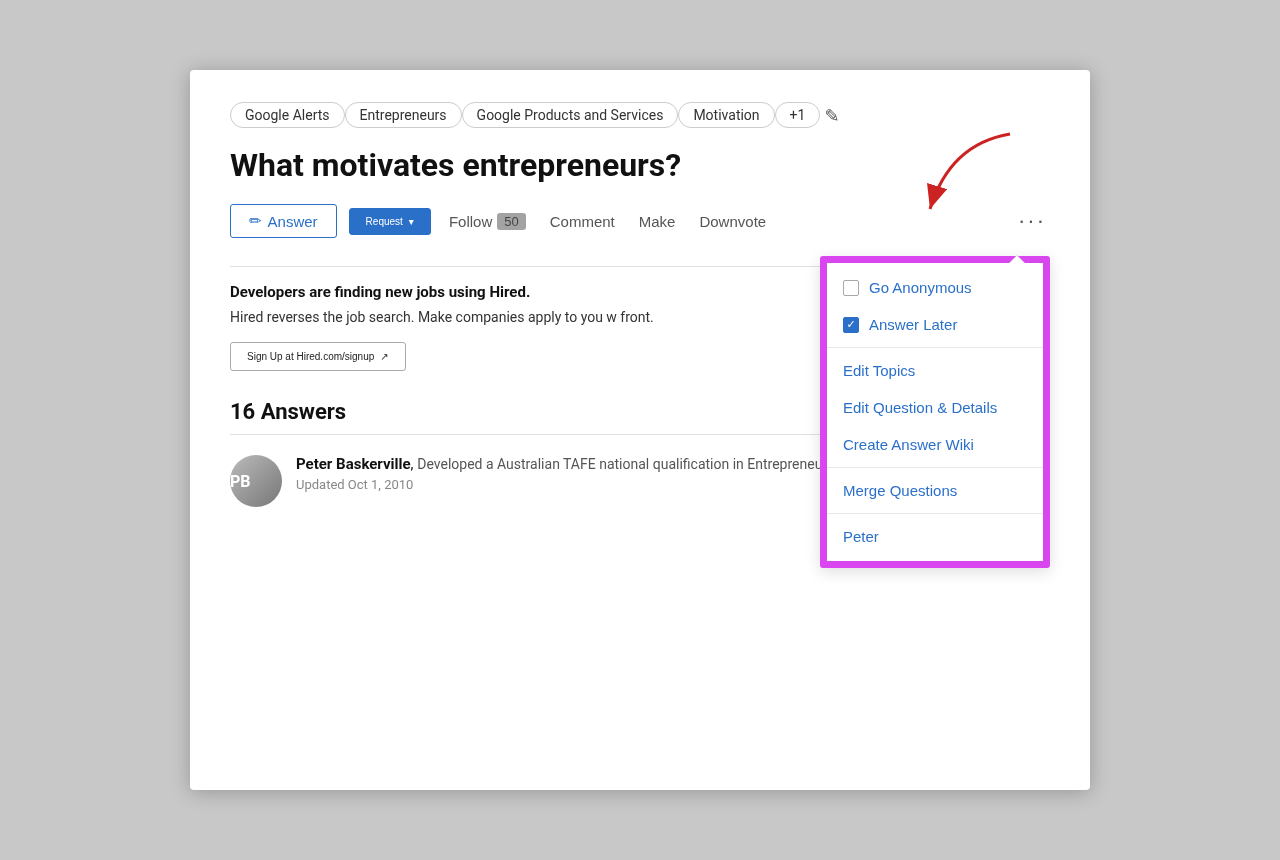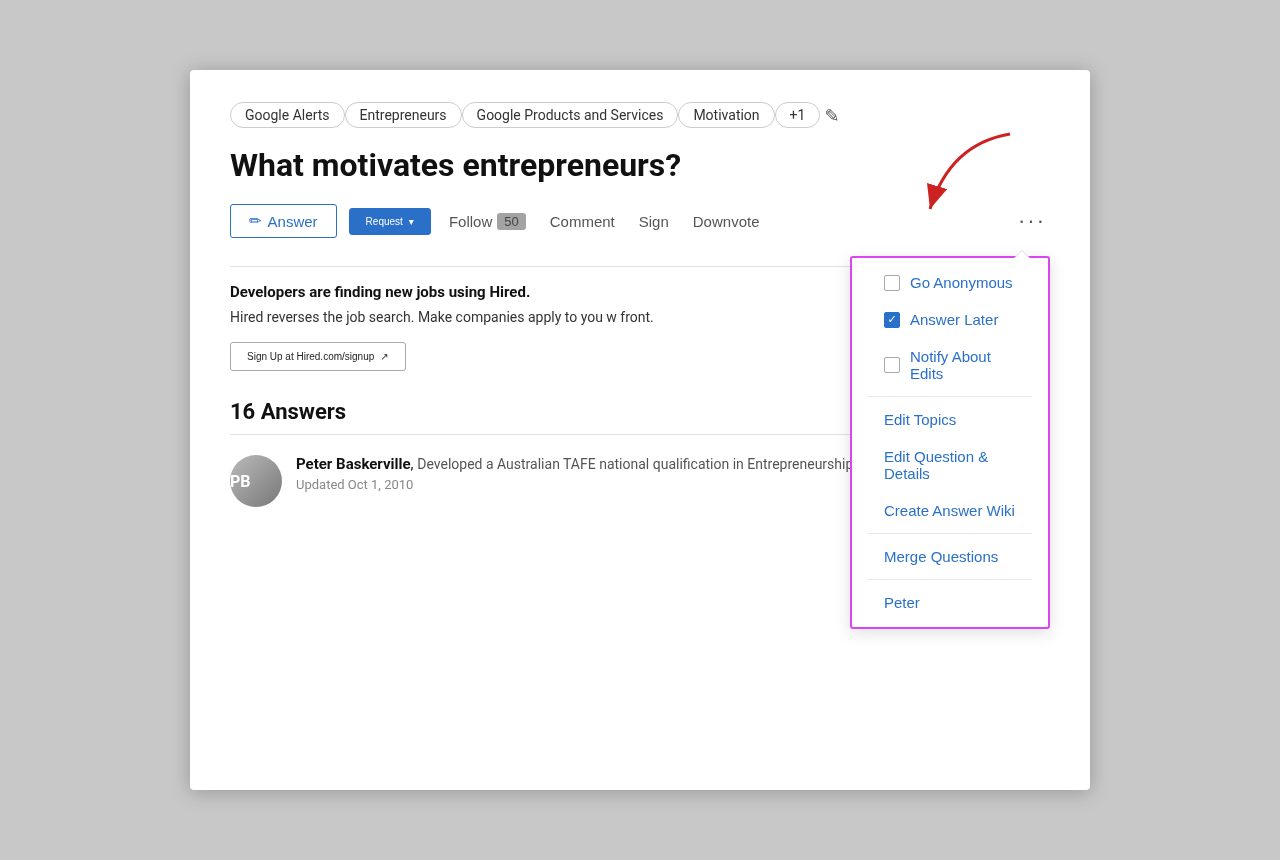--- a/index.html
+++ b/index.html
@@ -206,27 +206,27 @@
       border: none;
       align-self: flex-start;
       margin-top: 6px;
     }
 
     
     .dropdown-menu {
       position: absolute;
       top: 52px;
       right: 0;
-      width: 200px;
-      background: #fff;
-      border: 2px solid #d946ef;
+      width: 230px;
+      background: #fff;
+      border: 7px solid #d946ef;
       box-shadow: 0 4px 16px rgba(0,0,0,0.13);
       border-radius: 3px;
       z-index: 100;
-      padding: 6px 16px;
+      padding: 6px 0;
     }
     .dropdown-item {
       display: flex;
       align-items: center;
       gap: 10px;
       padding: 10px 16px;
       font-size: 15px;
       color: #2a70c9;
       cursor: pointer;
       background: none;
@@ -304,41 +304,37 @@
     </button>
     <button class="btn-request">
       <span>Request</span>
       <span>▾</span>
     </button>
     <button class="follow-btn">
       <span>Follow</span>
       <span class="follow-count">50</span>
     </button>
     <button class="action-text-btn">Comment</button>
-    <button class="action-text-btn">Sign</button>
+    <button class="action-text-btn">Make</button>
     <button class="action-text-btn">Downvote</button>
     <button class="more-btn">···</button>
 
     <div class="dropdown-menu">
       <div class="dropdown-caret"></div>
 
       <button class="dropdown-item has-check">
         <span class="check-box"></span>
         <span>Go Anonymous</span>
       </button>
 
       <button class="dropdown-item has-check">
         <span class="check-box checked">✓</span>
         <span>Answer Later</span>
       </button>
 
-      <button class="dropdown-item has-check">
-        <span class="check-box"></span>
-        <span>Notify About Edits</span>
-      </button>
 
       <div class="dropdown-divider"></div>
 
       <button class="dropdown-item">
         <span>Edit Topics</span>
       </button>
 
       <button class="dropdown-item">
         <span>Edit Question &amp; Details</span>
       </button>

